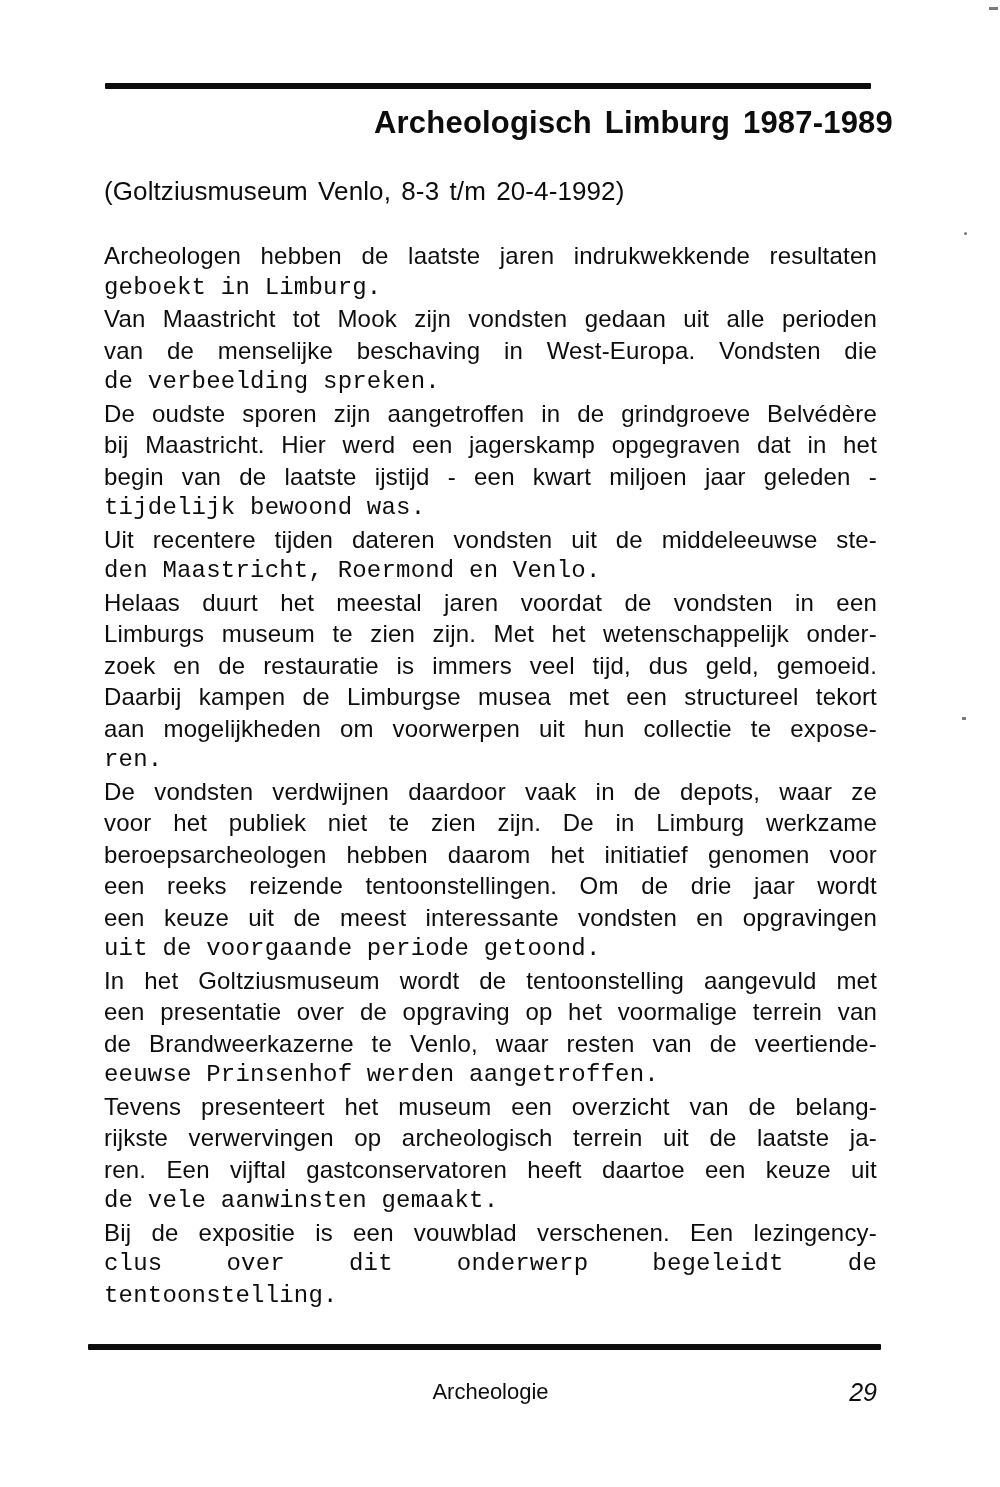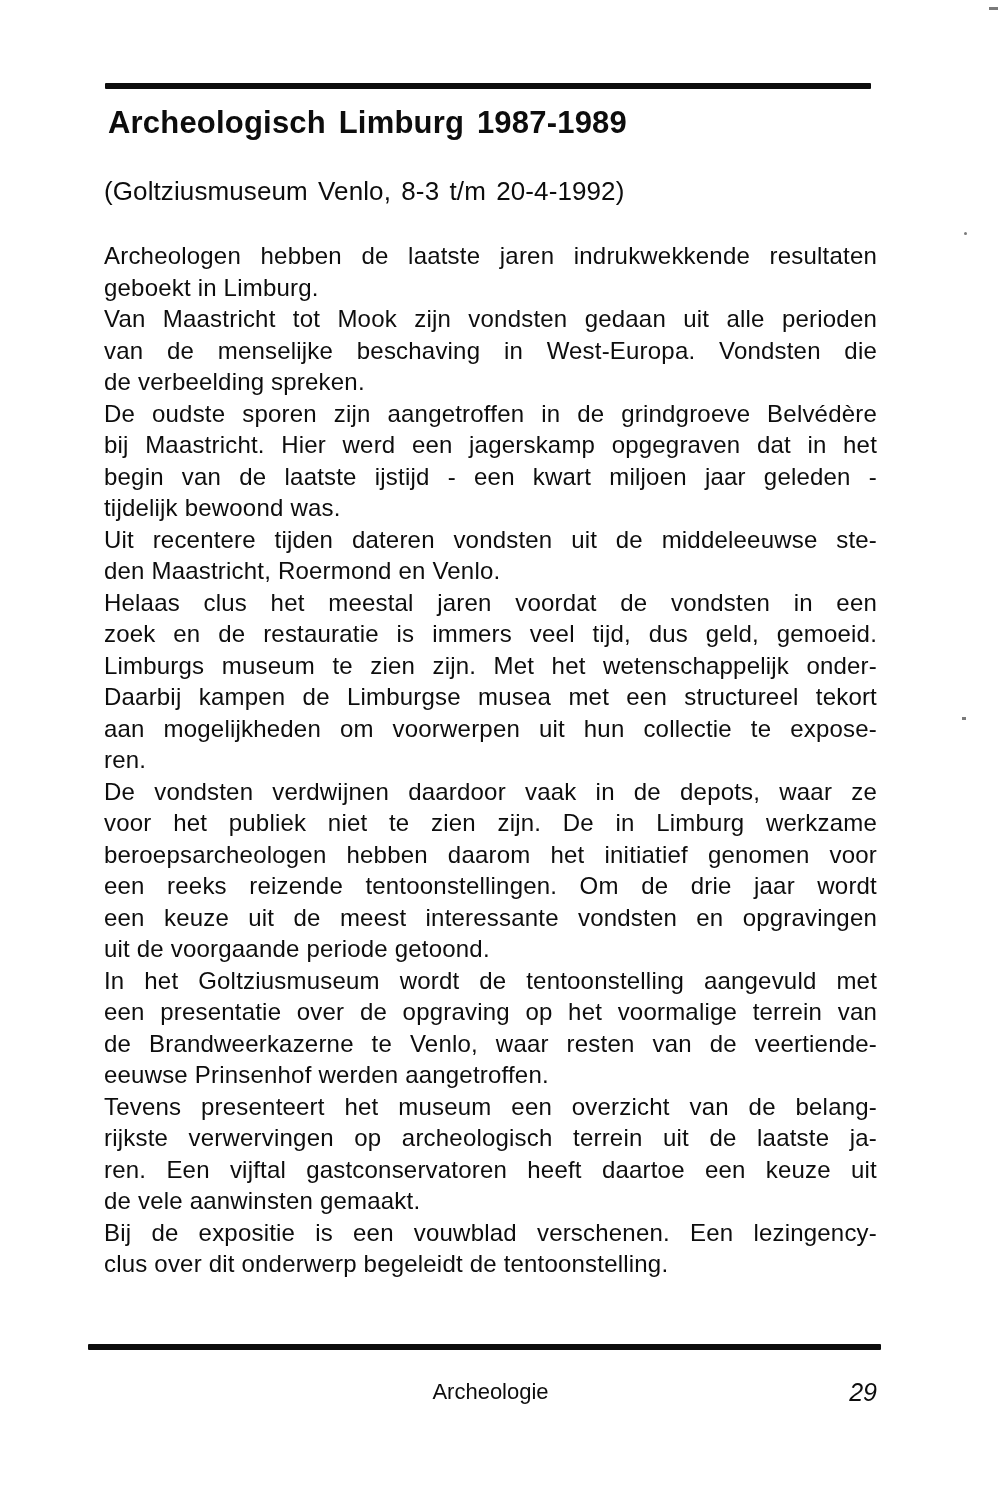--- a/index.html
+++ b/index.html
@@ -19,22 +19,22 @@
   }
   .rule{
     position:absolute;
     background:var(--ink);
     border-radius:1px;
   }
   .rule-top{left:105px;top:83px;width:766px;height:6px;}
   .rule-bottom{left:88px;top:1344px;width:793px;height:6px;}
   .doc-title{
     position:absolute;
-    left:108px;top:105px;width:773px;
-    text-align:left;
+    left:120px;top:105px;width:773px;
+    text-align:right;
     font-size:31px;
     font-weight:bold;
     letter-spacing:0.2px;
     word-spacing:4px;
     line-height:36px;
   }
   .doc-subtitle{
     position:absolute;
     left:104px;top:176px;width:773px;
     font-size:26px;
@@ -50,20 +50,21 @@
     font-size:24px;
     line-height:31.5px;
     height:31.5px;
     white-space:normal;
     text-align:justify;
     text-align-last:justify;
     letter-spacing:0.2px;
   }
   .line.end{
     text-align-last:left;
+    font-family:Liberation Mono, monospace;
   }
   .footer{
     position:absolute;
     left:104px;top:1378px;width:773px;
     height:30px;
   }
   .footer-section{
     display:block;
     text-align:center;
     font-size:22px;
@@ -100,23 +101,23 @@
       <div class="line end">geboekt in Limburg.</div>
       <div class="line">Van Maastricht tot Mook zijn vondsten gedaan uit alle perioden</div>
       <div class="line">van de menselijke beschaving in West-Europa. Vondsten die</div>
       <div class="line end">de verbeelding spreken.</div>
       <div class="line">De oudste sporen zijn aangetroffen in de grindgroeve Belvédère</div>
       <div class="line">bij Maastricht. Hier werd een jagerskamp opgegraven dat in het</div>
       <div class="line">begin van de laatste ijstijd - een kwart miljoen jaar geleden -</div>
       <div class="line end">tijdelijk bewoond was.</div>
       <div class="line">Uit recentere tijden dateren vondsten uit de middeleeuwse ste-</div>
       <div class="line end">den Maastricht, Roermond en Venlo.</div>
-      <div class="line">Helaas clus het meestal jaren voordat de vondsten in een</div>
+      <div class="line">Helaas duurt het meestal jaren voordat de vondsten in een</div>
+      <div class="line">Limburgs museum te zien zijn. Met het wetenschappelijk onder-</div>
       <div class="line">zoek en de restauratie is immers veel tijd, dus geld, gemoeid.</div>
-      <div class="line">Limburgs museum te zien zijn. Met het wetenschappelijk onder-</div>
       <div class="line">Daarbij kampen de Limburgse musea met een structureel tekort</div>
       <div class="line">aan mogelijkheden om voorwerpen uit hun collectie te expose-</div>
       <div class="line end">ren.</div>
       <div class="line">De vondsten verdwijnen daardoor vaak in de depots, waar ze</div>
       <div class="line">voor het publiek niet te zien zijn. De in Limburg werkzame</div>
       <div class="line">beroepsarcheologen hebben daarom het initiatief genomen voor</div>
       <div class="line">een reeks reizende tentoonstellingen. Om de drie jaar wordt</div>
       <div class="line">een keuze uit de meest interessante vondsten en opgravingen</div>
       <div class="line end">uit de voorgaande periode getoond.</div>
       <div class="line">In het Goltziusmuseum wordt de tentoonstelling aangevuld met</div>

